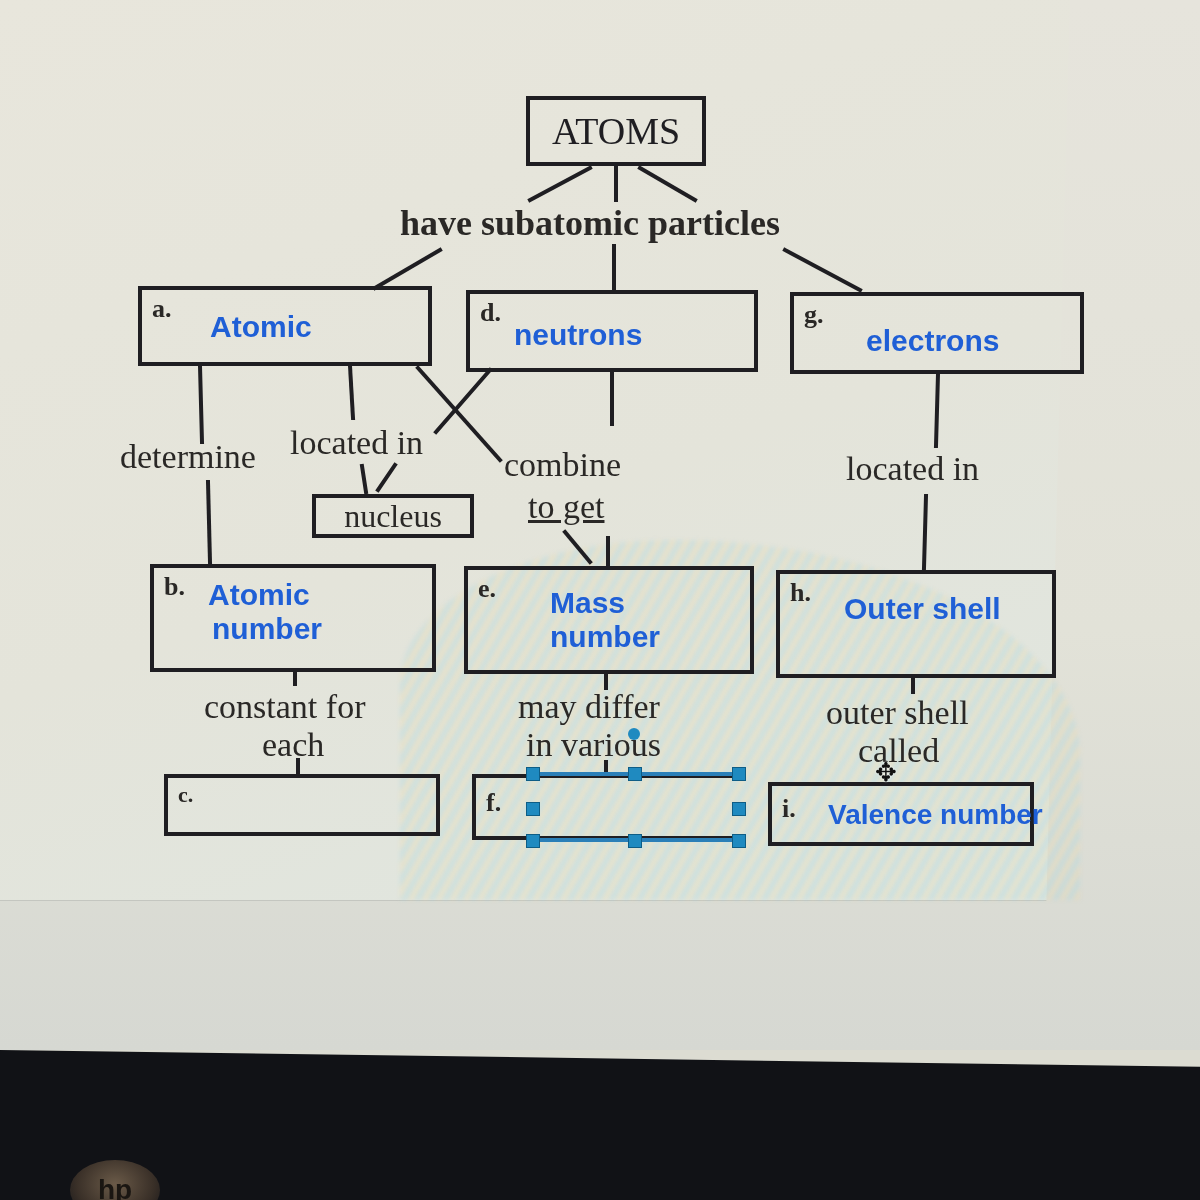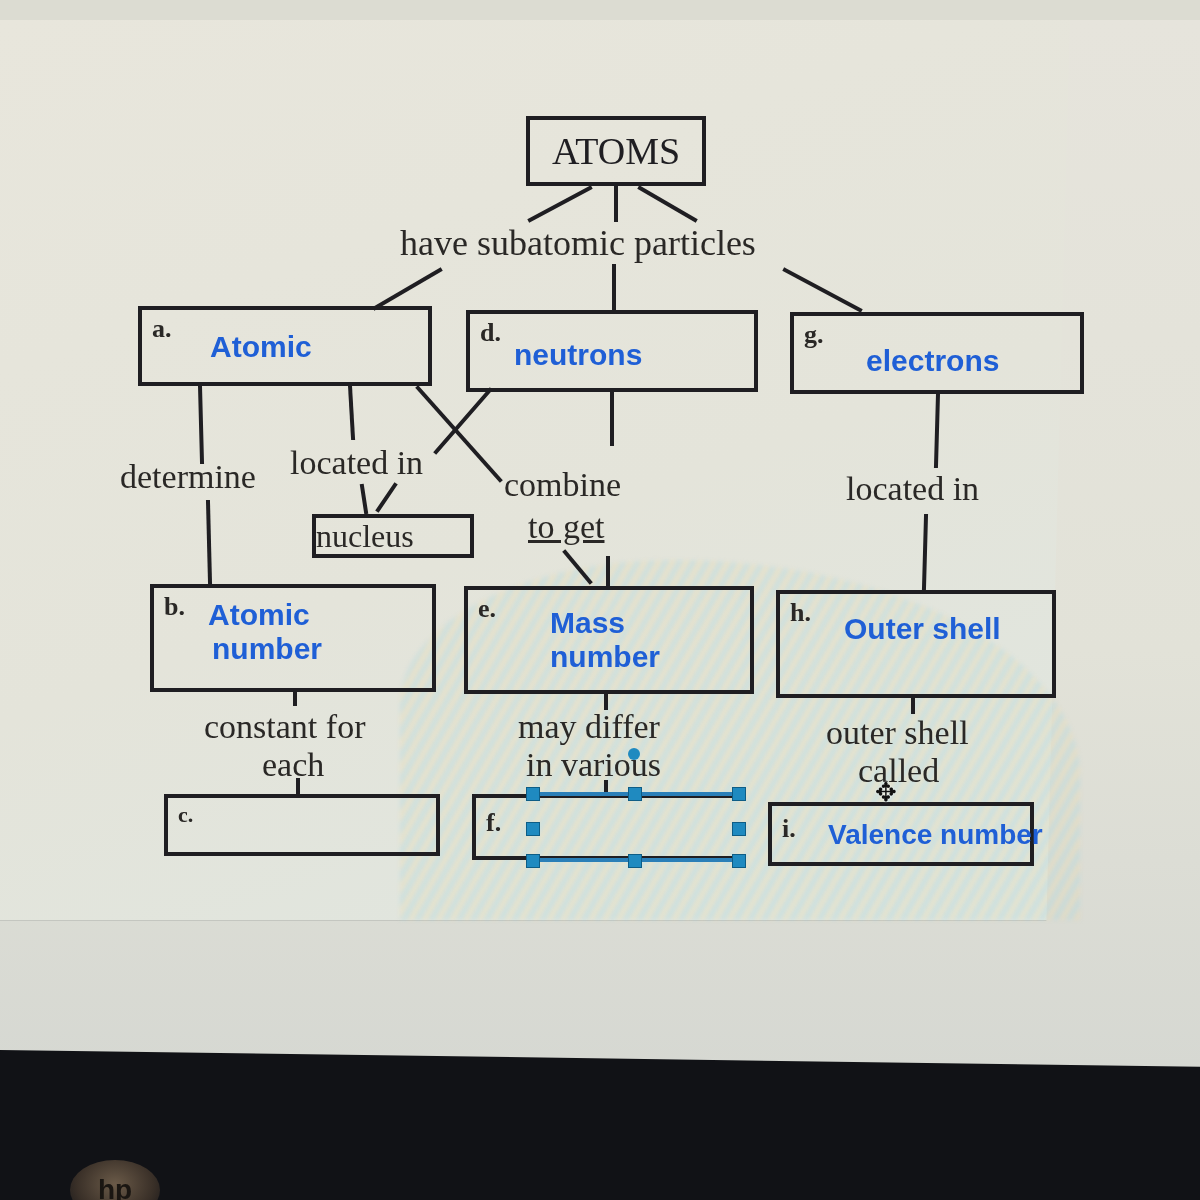--- a/index.html
+++ b/index.html
@@ -4,21 +4,20 @@
   <style>
     html, body { margin: 0; padding: 0; }
     body {
       width: 1200px; height: 1200px; position: relative; overflow: hidden;
       background: #dcdcd2;
       font-family: "Liberation Serif", serif;
     }
     .screen {
       position: absolute; left: 0; top: 0; width: 1200px; height: 1050px;
       background: linear-gradient(180deg, #e6e4dc 0%, #e2e2d8 60%, #d6d8d2 100%);
-      margin-top: 20px;
     }
     .page {
       position: absolute; left: 0; top: 0; width: 1070px; height: 900px;
       background: linear-gradient(160deg, #e8e6dc 0%, #e4e4da 55%, #dfe6e0 100%);
       border-bottom: 1px solid #c4c6c0;
       transform: skewX(-1.5deg); transform-origin: top left;
     }
     .page-shine {
       position: absolute; left: 400px; top: 540px; width: 680px; height: 360px;
       background: repeating-linear-gradient(120deg, rgba(170,215,225,0.35) 0 6px, rgba(240,220,170,0.30) 6px 12px);
@@ -57,21 +56,21 @@
       position: absolute; left: 526px; top: 96px; width: 180px; height: 70px;
       border: 4px solid #1f1e22; box-sizing: border-box; text-align: center;
       font: 38px "Liberation Serif", serif; color: #1f1e22; line-height: 62px;
     }
     .link {
       position: absolute; font: 34px "Liberation Serif", serif; color: #2a2826;
       white-space: nowrap; line-height: 38px; text-align: center;
     }
     .nucleus-box {
       position: absolute; left: 312px; top: 494px; width: 162px; height: 44px;
-      border: 4px solid #1f1e22; box-sizing: border-box; 
+      border: 4px solid #1f1e22; box-sizing: border-box; text-align: center;
       font: 32px "Liberation Serif", serif; color: #2a2826; line-height: 36px;
     }
     .selected-box {
       position: absolute; left: 532px; top: 772px; width: 206px; height: 70px;
       border-top: 4px solid #2a7fb8; border-bottom: 4px solid #2a7fb8;
       box-sizing: border-box;
     }
     .handle {
       position: absolute; width: 12px; height: 12px; background: #1f8ac0;
       border: 1px solid #0e5d86;
@@ -120,21 +119,21 @@
       <line x1="926" y1="496" x2="924" y2="568"></line>
 
       <line x1="295" y1="672" x2="295" y2="684"></line>
       <line x1="298" y1="760" x2="298" y2="776"></line>
       <line x1="606" y1="676" x2="606" y2="688"></line>
       <line x1="606" y1="762" x2="606" y2="774"></line>
       <line x1="913" y1="680" x2="913" y2="692"></line>
     </svg>
 
     <div class="title-box">ATOMS</div>
-    <div class="link" style="left:400px; top:204px; font-size:36px;">have subatomic particles</div>
+    <div class="link" style="left:400px; top:204px; font-size:36px;font-weight:bold;">have subatomic particles</div>
 
     <div class="box" style="left:138px; top:286px; width:294px; height:80px;">
       <span class="letter">a.</span>
       <span class="answer" style="left:68px; top:20px;">Atomic</span>
     </div>
     <div class="box" style="left:466px; top:290px; width:292px; height:82px;">
       <span class="letter">d.</span>
       <span class="answer" style="left:44px; top:24px;">neutrons</span>
     </div>
     <div class="box" style="left:790px; top:292px; width:294px; height:82px;">

